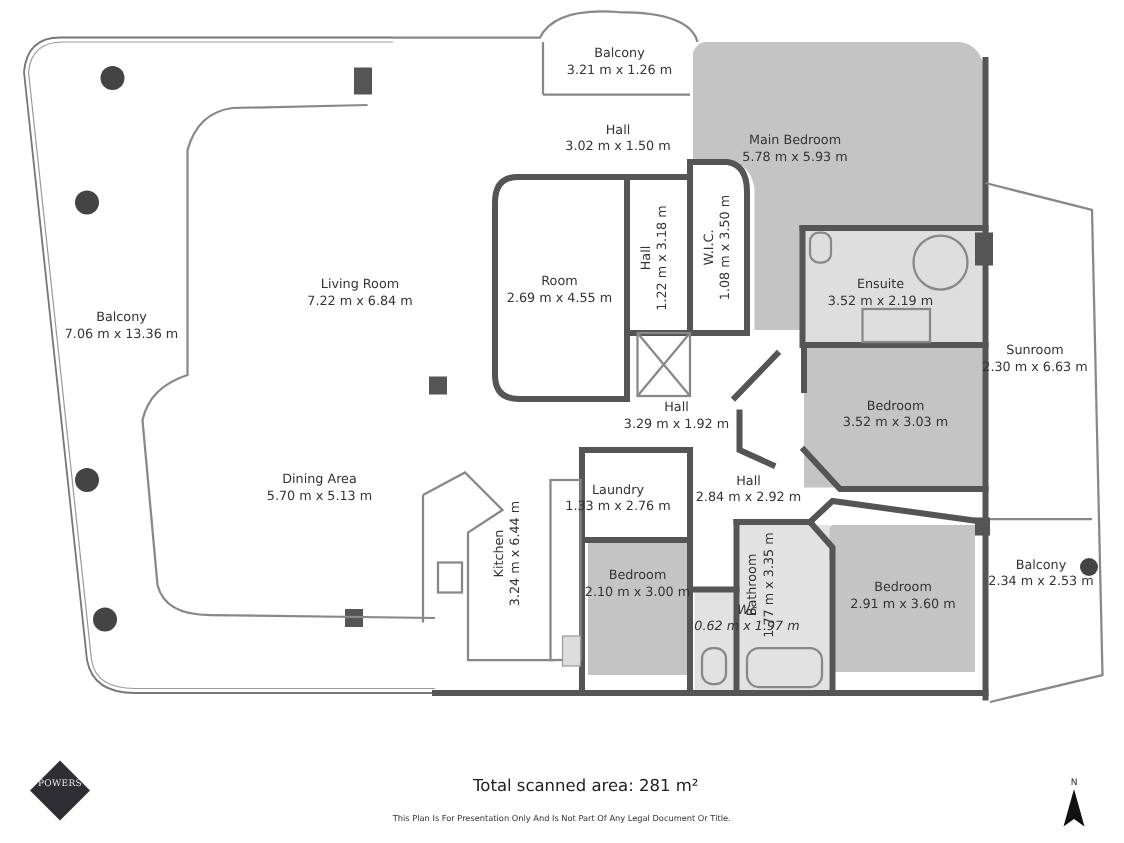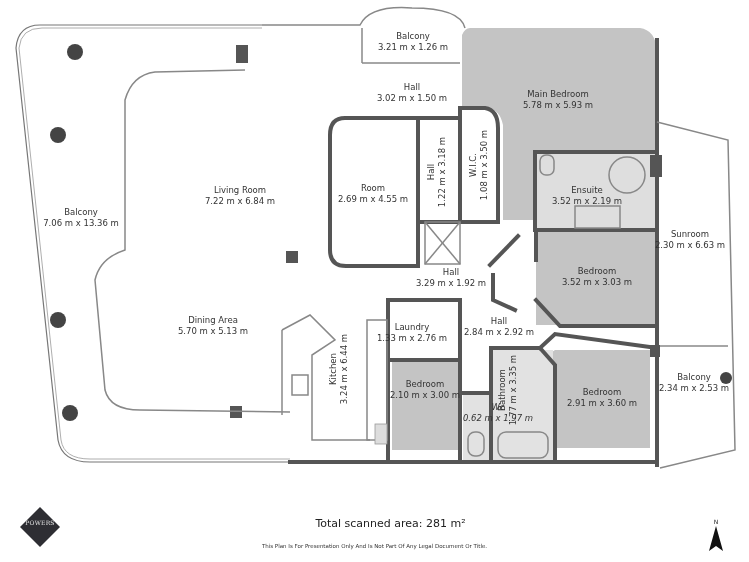--- a/index.html
+++ b/index.html
@@ -100,21 +100,21 @@
 </svg>
 
 <div class="lbl" style="left:413px;top:42px;">
     <div>Balcony</div>
     <div>3.21 m x 1.26 m</div>
   </div>
 <div class="lbl" style="left:412px;top:93px;">
     <div>Hall</div>
     <div>3.02 m x 1.50 m</div>
   </div>
-<div class="lbl" style="left:558px;top:100px;">
+<div class="lbl" style="left:530px;top:100px;">
     <div>Main Bedroom</div>
     <div>5.78 m x 5.93 m</div>
   </div>
 <div class="lbl" style="left:240px;top:156px;margin-top:40px;">
     <div>Living Room</div>
     <div>7.22 m x 6.84 m</div>
   </div>
 <div class="lbl" style="left:373px;top:194px;">
     <div>Room</div>
     <div>2.69 m x 4.55 m</div>

